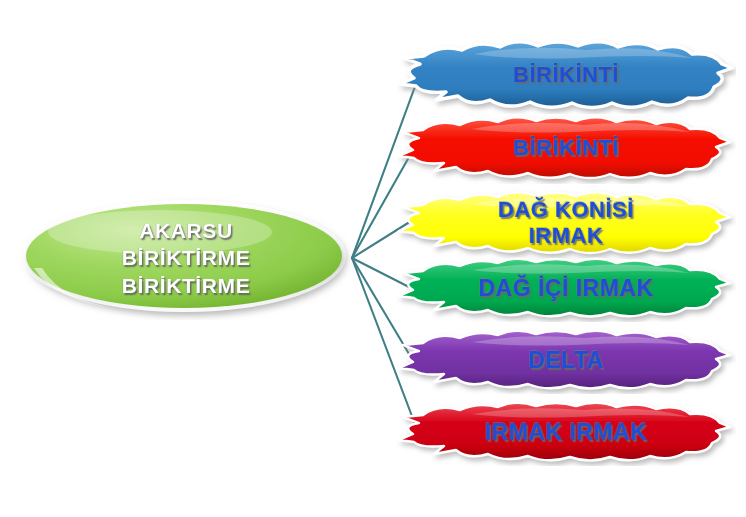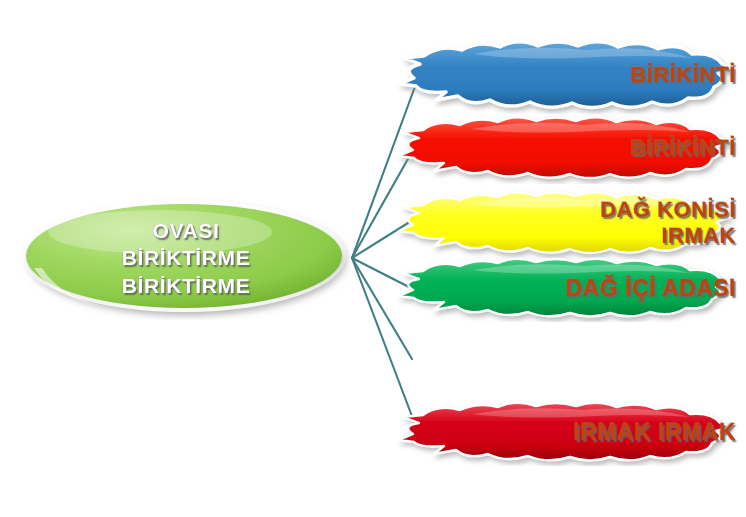--- a/index.html
+++ b/index.html
@@ -69,23 +69,23 @@
     top: 0;
   }
   .branch .branch-label {
     position: absolute;
     left: 0;
     top: 0;
     right: 0;
     bottom: 0;
     display: flex;
     flex-direction: column;
-    align-items: flex-end;
+    align-items: center;
     justify-content: center;
-    color: #c2410c;
+    color: #1d4ed8;
     font-weight: bold;
     text-align: center;
     white-space: pre;
     line-height: 1.18;
     letter-spacing: 0.5px;
     text-shadow: 1.6px 1.6px 1.4px rgba(105,105,105,0.9),
                  -0.6px -0.6px 0.7px rgba(130,130,130,0.5);
   }
   .branch.two-line .branch-label { font-size: 22px; }
   .branch.one-line .branch-label { font-size: 23px; }
@@ -127,21 +127,21 @@
       </defs>
       <g filter="url(#fEllipseShadow)">
         <ellipse cx="166" cy="60" rx="162" ry="56" fill="url(#gEllipseRim)"></ellipse>
         <ellipse cx="166" cy="60" rx="158" ry="52" fill="url(#gEllipse)"></ellipse>
       </g>
 
       <ellipse cx="142" cy="36" rx="112" ry="22" fill="#ffffff" opacity="0.26"></ellipse>
 
       <path d="M16,72 Q36,104 96,112 Q44,104 24,72 Z" fill="#ffffff" opacity="0.55"></path>
     </svg>
-    <div class="center-label"><span style="display: block;">OVASI</span><span style="display: block;">BİRİKTİRME</span><span style="display: block;">BİRİKTİRME</span></div>
+    <div class="center-label"><span style="display: block;">AKARSU</span><span style="display: block;">BİRİKTİRME</span><span style="display: block;">BİRİKTİRME</span></div>
   </div>
 
   <div class="branch two-line" style="left:396px; top:38px; width:340px; height:76px;">
     <svg class="cloud-svg" width="340" height="76" viewBox="0 0 340 76">
       <defs>
         <linearGradient id="gC0" x1="0" y1="0" x2="0" y2="1">
           <stop offset="0%" stop-color="#5FA6DC"></stop>
           <stop offset="38%" stop-color="#3383C4"></stop>
           <stop offset="72%" stop-color="#2E7DBF"></stop>
           <stop offset="100%" stop-color="#1C5D93"></stop>
@@ -227,23 +227,47 @@
       </defs>
       <g filter="url(#fC3)">
         <path d="M64,10 Q82,2 102,7 Q120,-1 140,6 Q160,0 180,6 Q202,-1 220,7 Q242,1 260,9
                  Q282,4 294,14 Q316,12 324,23 L334,27 L320,31 Q330,37 316,43
                  Q312,54 290,52 Q274,62 254,56 Q234,64 214,57 Q194,64 174,57
                  Q152,64 132,56 Q110,63 92,54 Q72,60 60,50 L38,54 L48,46
                  Q24,48 18,42 L3,40 L17,34 Q5,26 23,23 L7,17 L27,15 Q42,4 64,10 Z" fill="url(#gC3)" stroke="#ffffff" stroke-width="2.4" stroke-linejoin="round"></path>
         <path d="M76,14 Q128,5 188,10 Q248,5 294,17 Q248,13 178,17 Q116,19 76,14 Z" fill="#ffffff" opacity="0.25"></path>
       </g>
     </svg>
-    <div class="branch-label"><span style="display: block;">DAĞ İÇİ ADASI</span></div>
-  </div>
-
+    <div class="branch-label"><span style="display: block;">DAĞ İÇİ IRMAK</span></div>
+  </div>
+
+  <div class="branch one-line" style="left:396px; top:328px; width:340px; height:66px;">
+    <svg class="cloud-svg" width="340" height="66" viewBox="0 0 340 66">
+      <defs>
+        <linearGradient id="gC4" x1="0" y1="0" x2="0" y2="1">
+          <stop offset="0%" stop-color="#A563CE"></stop>
+          <stop offset="35%" stop-color="#7D37B0"></stop>
+          <stop offset="74%" stop-color="#7030A0"></stop>
+          <stop offset="100%" stop-color="#55227A"></stop>
+        </linearGradient>
+        <filter id="fC4" x="-12%" y="-26%" width="126%" height="160%">
+          <feDropShadow dx="2.6" dy="3.4" stdDeviation="2.6" flood-color="#909090" flood-opacity="0.6"></feDropShadow>
+        </filter>
+      </defs>
+      <g filter="url(#fC4)">
+        <path d="M64,10 Q82,2 102,7 Q120,-1 140,6 Q160,0 180,6 Q202,-1 220,7 Q242,1 260,9
+                 Q282,4 294,14 Q316,12 324,23 L334,27 L320,31 Q330,37 316,43
+                 Q312,54 290,52 Q274,62 254,56 Q234,64 214,57 Q194,64 174,57
+                 Q152,64 132,56 Q110,63 92,54 Q72,60 60,50 L38,54 L48,46
+                 Q24,48 18,42 L3,40 L17,34 Q5,26 23,23 L7,17 L27,15 Q42,4 64,10 Z" fill="url(#gC4)" stroke="#ffffff" stroke-width="2.4" stroke-linejoin="round"></path>
+        <path d="M76,14 Q128,5 188,10 Q248,5 294,17 Q248,13 178,17 Q116,19 76,14 Z" fill="#ffffff" opacity="0.24"></path>
+      </g>
+    </svg>
+    <div class="branch-label"><span style="display: block;">DELTA</span></div>
+  </div>
 
   <div class="branch one-line" style="left:396px; top:400px; width:340px; height:66px;">
     <svg class="cloud-svg" width="340" height="66" viewBox="0 0 340 66">
       <defs>
         <linearGradient id="gC5" x1="0" y1="0" x2="0" y2="1">
           <stop offset="0%" stop-color="#EE4A55"></stop>
           <stop offset="35%" stop-color="#D60016"></stop>
           <stop offset="74%" stop-color="#CC0011"></stop>
           <stop offset="100%" stop-color="#980009"></stop>
         </linearGradient>

